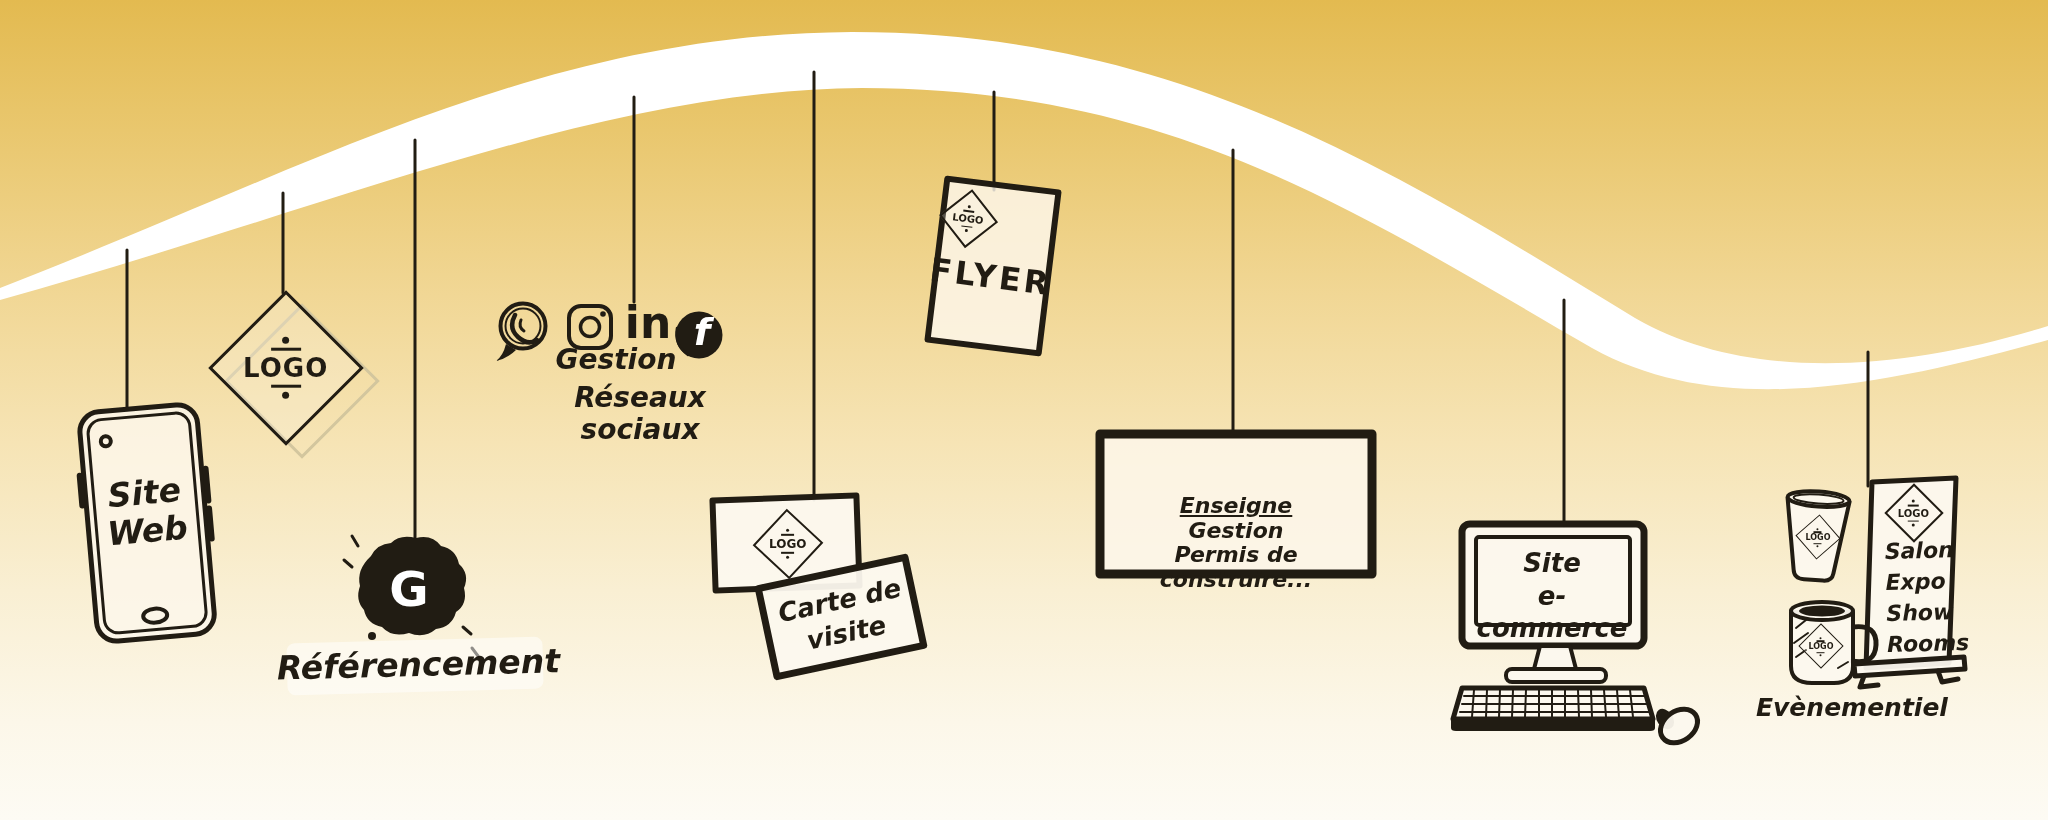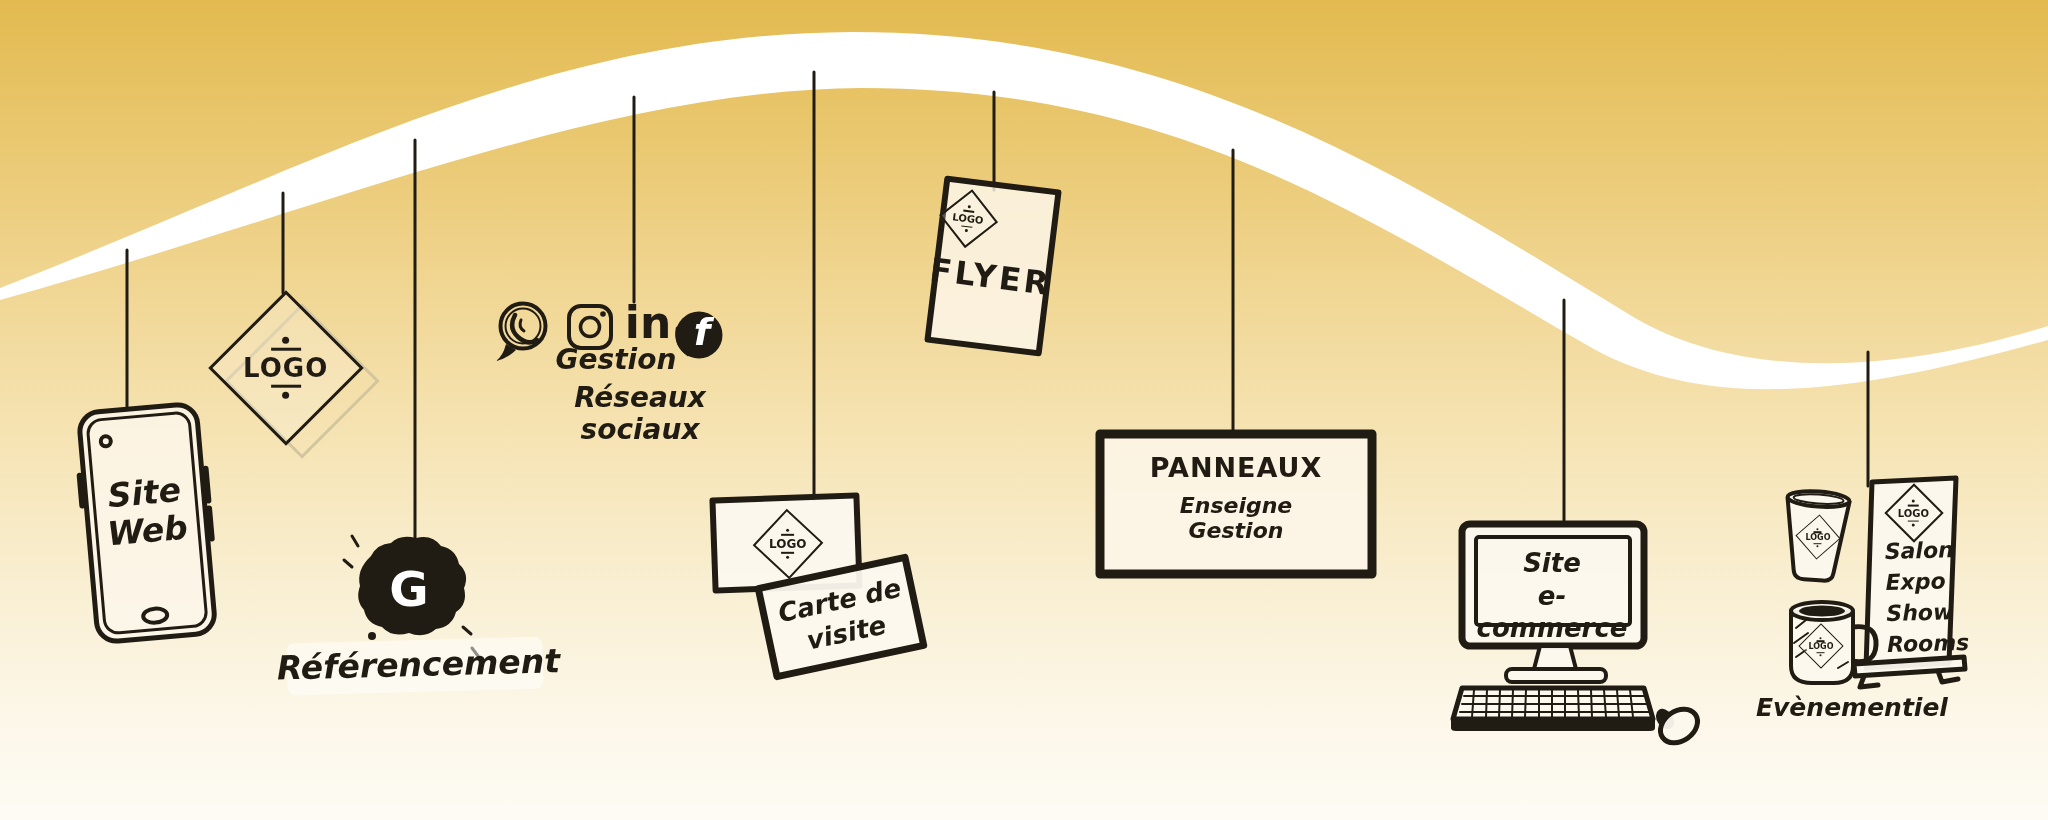--- a/index.html
+++ b/index.html
@@ -228,23 +228,23 @@
         <span class="dot"></span>
         <span class="bar"></span>
         <span class="t">LOGO</span>
         <span class="bar"></span>
         <span class="dot"></span>
       </div>
     </div>
     <div class="lbl caps" style="left:-6px;top:74px;width:118px;font-size:32px;letter-spacing:3px;">FLYER</div>
   </div>
 
-  <div class="lbl caps" style="left:1116px;top:452px;width:240px;font-size:27px;letter-spacing:1px;">PANNEAUX</div>
-  <div class="lbl hand" style="left:1106px;top:493px;width:260px;font-size:22px;">Enseigne</div>
+  <div class="lbl hand" style="left:1106px;top:493px;width:260px;font-size:22px;text-decoration:underline;">Enseigne</div>
   <div class="lbl hand" style="left:1106px;top:518px;width:260px;font-size:22px;">Gestion</div>
+  <div class="lbl hand" style="left:1106px;top:542px;width:260px;font-size:22px;">Permis de construire...</div>
 
   <div class="lbl hand" style="left:1472px;top:547px;width:160px;font-size:26px;line-height:1.25;">Site
 e-commerce</div>
 
   <div class="mini md30" style="left:1802px;top:521px;transform:rotate(49deg);">
     <div class="in" style="transform:rotate(-49deg);">
       <span class="dot"></span>
       <span class="bar"></span>
       <span class="t">LOGO</span>
       <span class="bar"></span>

